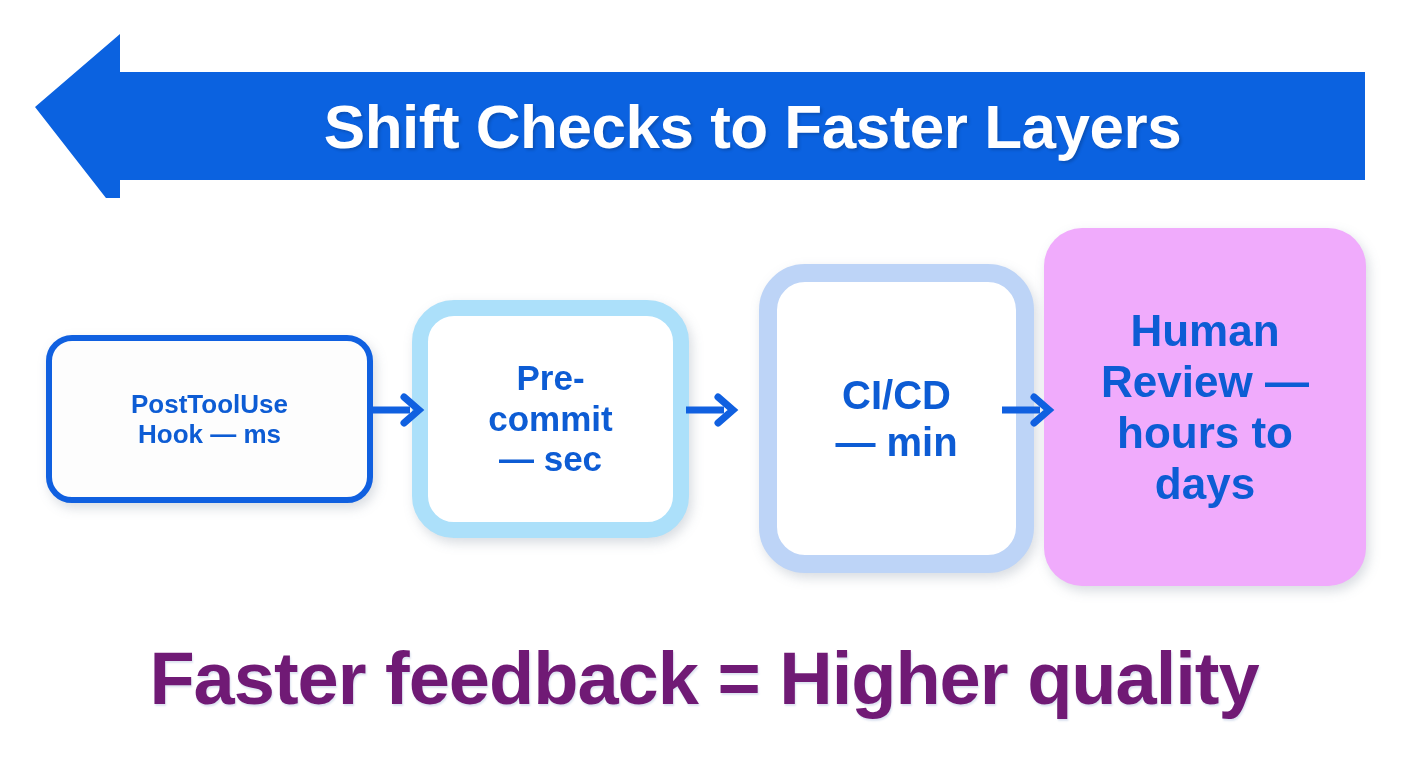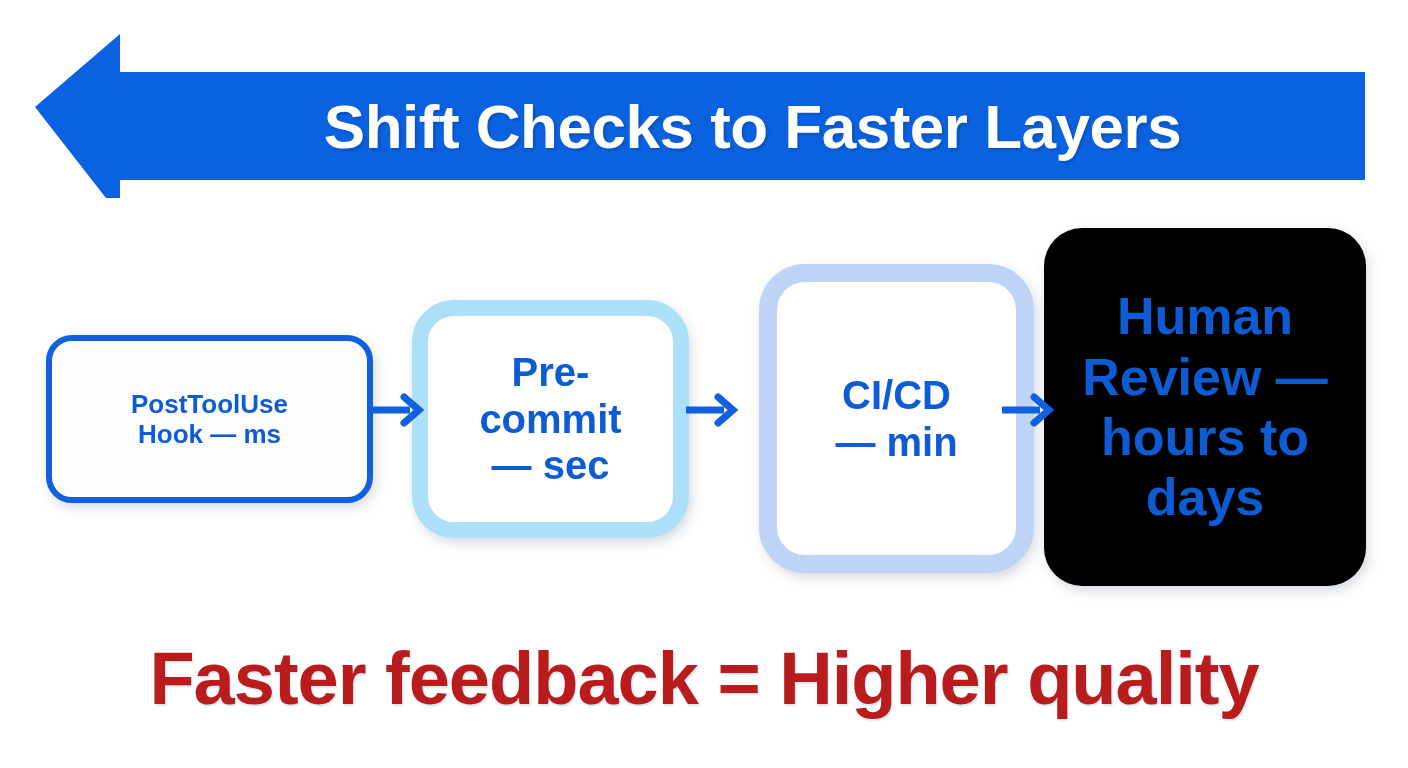--- a/index.html
+++ b/index.html
@@ -86,45 +86,45 @@
 
   
   #node-precommit {
     left: 412px;
     top: 300px;
     width: 277px;
     height: 238px;
     background: #ffffff;
     border: 16px solid #ace0fa;
     border-radius: 42px;
-    font-size: 40px;
+    font-size: 35px;
   }
 
   
   #node-cicd {
     left: 759px;
     top: 264px;
     width: 275px;
     height: 309px;
     background: #ffffff;
     border: 18px solid #bdd4f7;
     border-radius: 46px;
     font-size: 40px;
   }
 
   
   #node-human {
     left: 1044px;
     top: 228px;
     width: 322px;
     height: 358px;
-    background: #000000;
+    background: #f0abfc;
     border: none;
     border-radius: 38px;
-    font-size: 52px;
+    font-size: 44px;
   }
 
   
   .connector {
     position: absolute;
     top: 386px;
     height: 48px;
     width: 56px;
   }
   .connector svg { display: block; }
@@ -132,21 +132,21 @@
   #connector-2 { left: 684px; }
   #connector-3 { left: 1000px; }
 
   
   .tagline {
     position: absolute;
     left: 0px;
     top: 636px;
     width: 1408px;
     text-align: center;
-    color: #b91c1c;
+    color: #701a75;
     font-size: 74px;
     font-weight: bold;
     letter-spacing: -1px;
     white-space: nowrap;
     text-shadow: 1px 2px 2px rgba(40,80,160,0.16);
   }
 </style>
 </head>
 <body>
 

